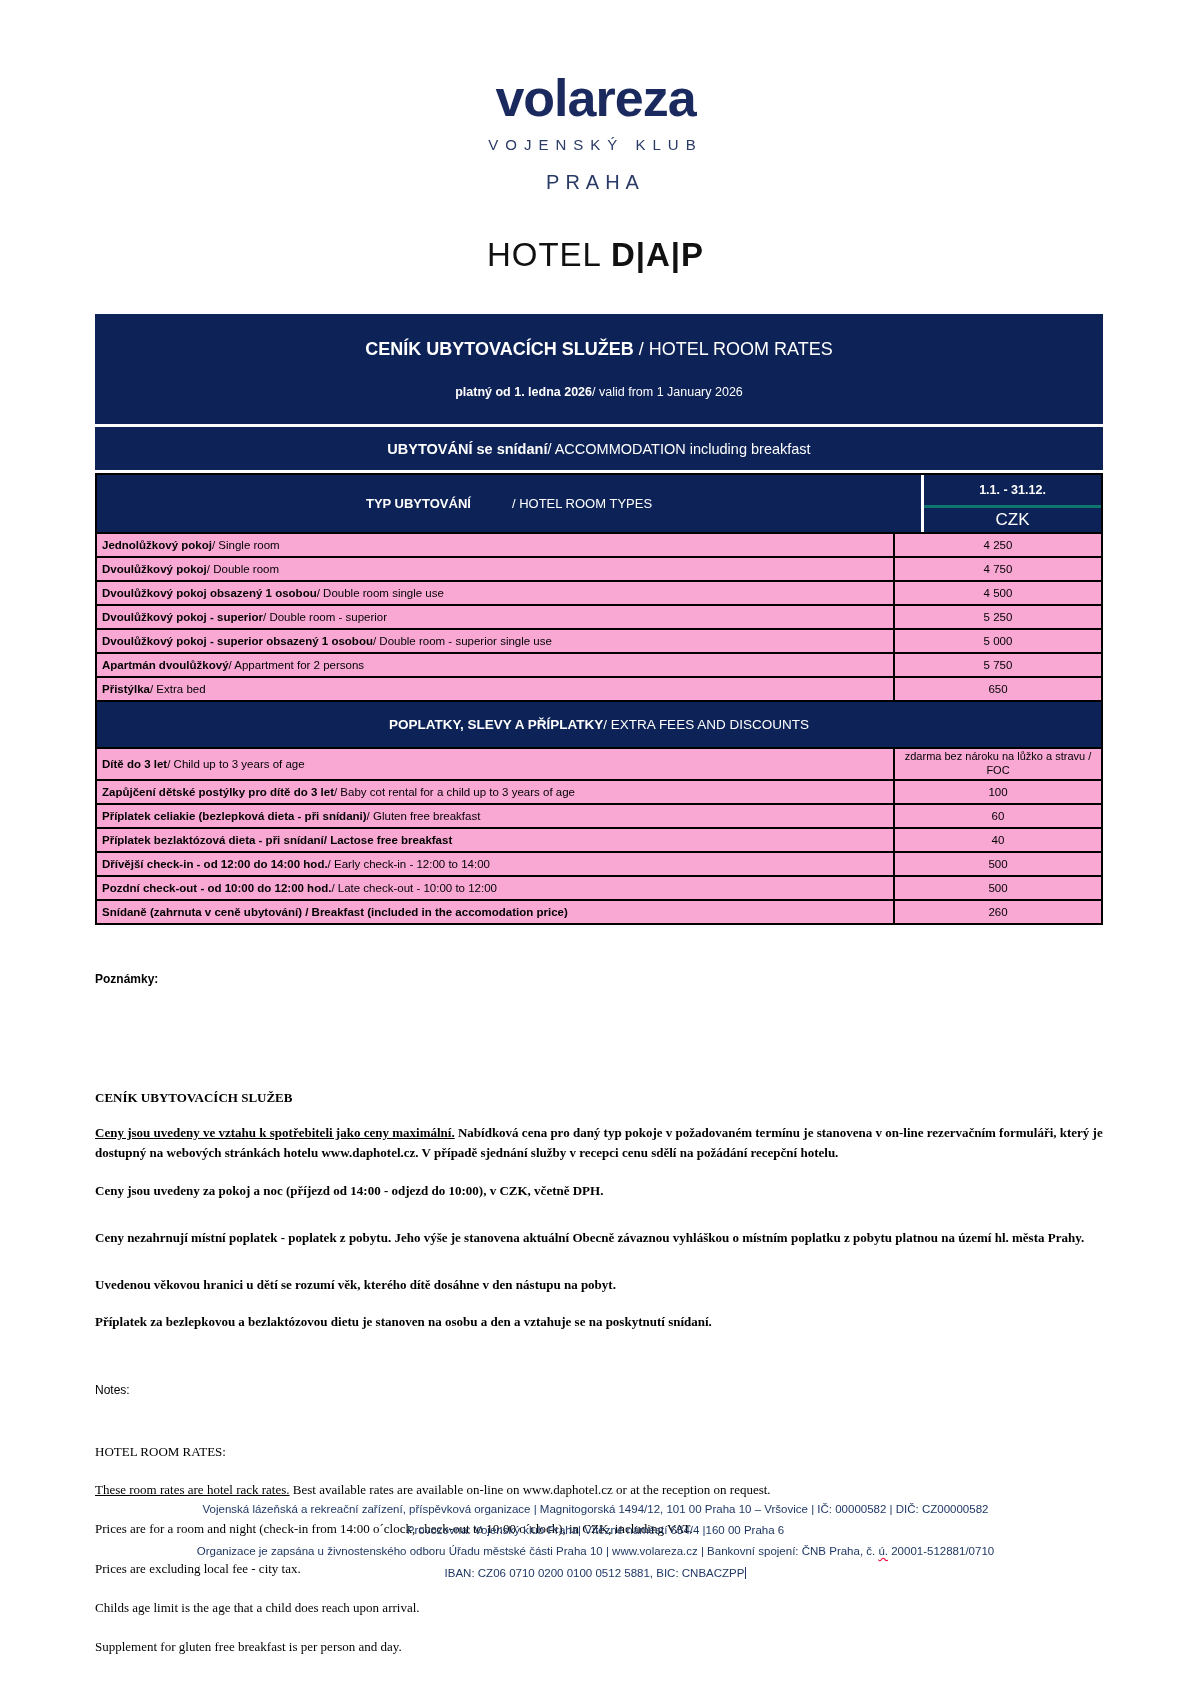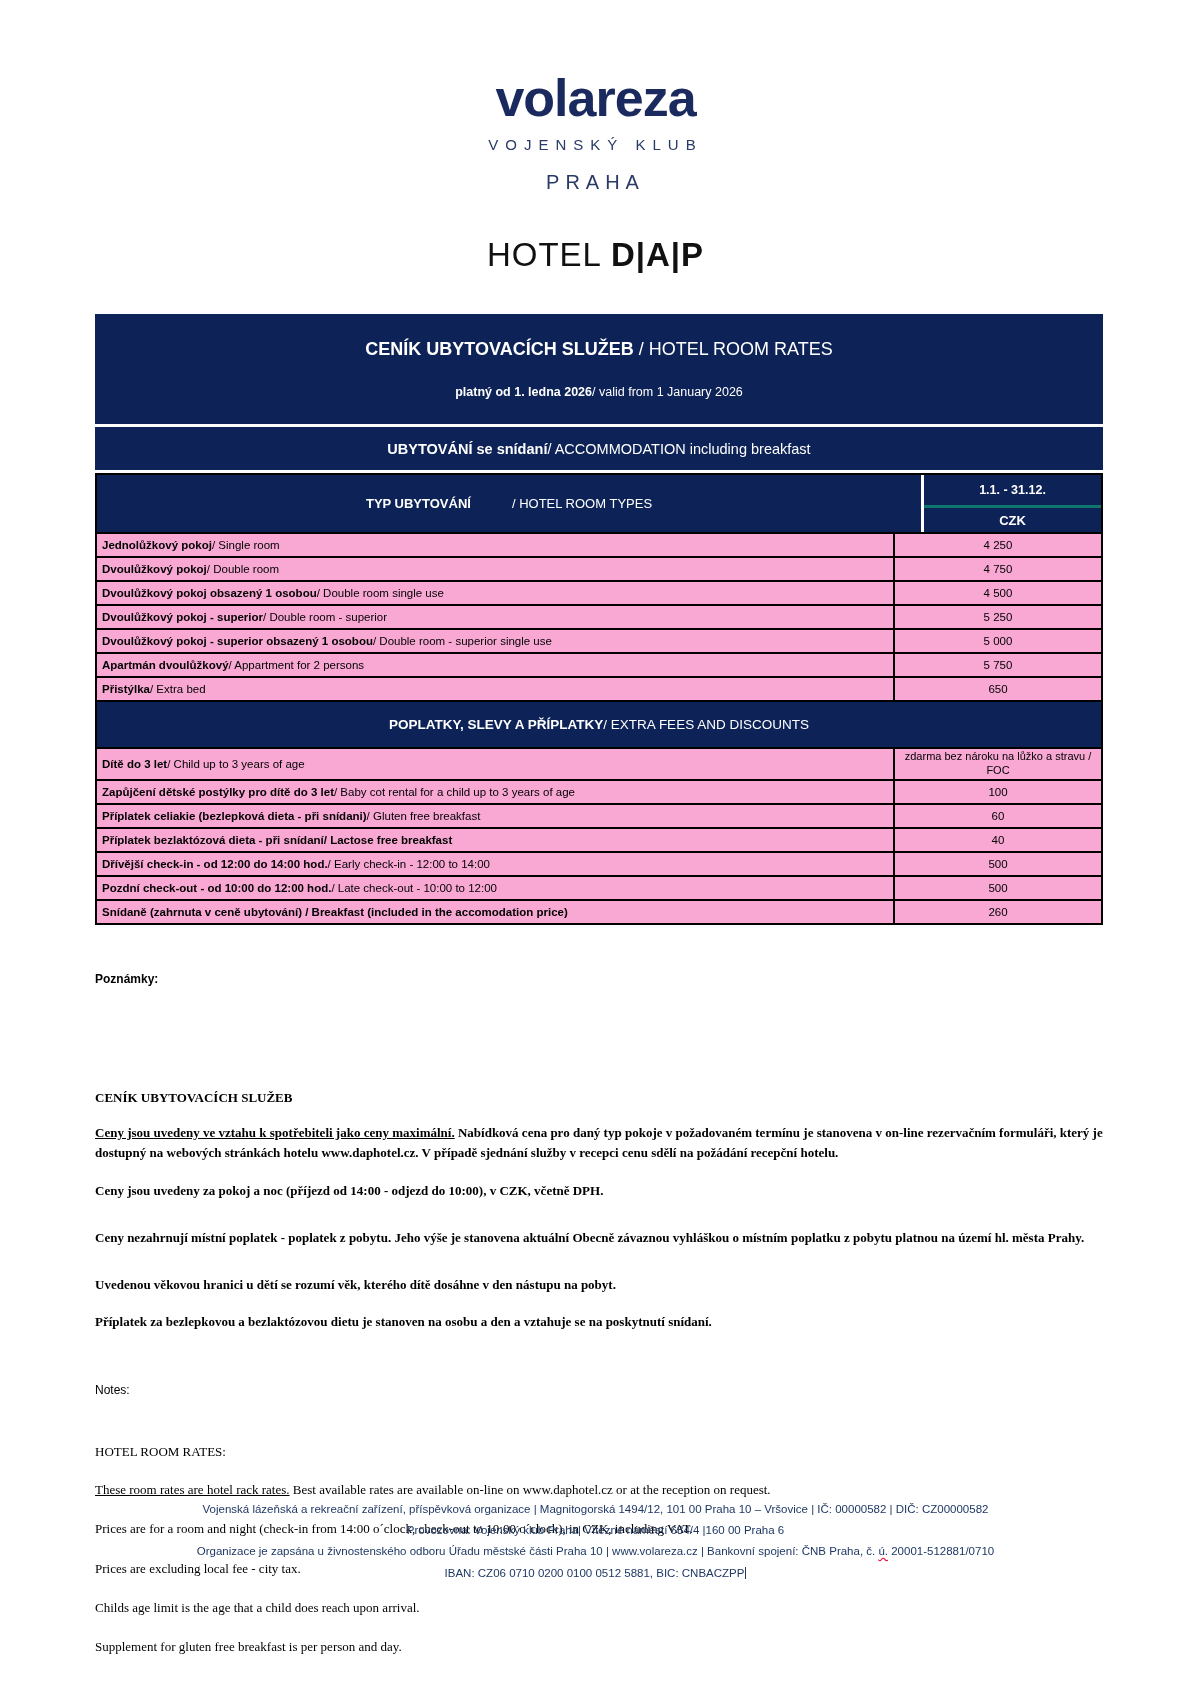--- a/index.html
+++ b/index.html
@@ -29,21 +29,21 @@
   .main-banner .t2 { font-size:12.5px; margin-top:25px; }
   .b { font-weight:bold; }
   .sub-banner { margin-top:3px; height:43px; display:flex; align-items:center; justify-content:center; font-size:14.5px; }
 
   
   .tbl { margin-top:3px; border:2px solid #000; }
   .thead { display:flex; background:#0d2256; color:#fff; }
   .thead-left { flex:1; display:flex; align-items:center; justify-content:center; font-size:13px;gap:41px; }
   .thead-right { width:180px; border-left:3px solid #fff; display:flex; flex-direction:column; }
   .thead-right .period { height:33px; display:flex; align-items:center; justify-content:center; border-bottom:3px solid #0f766e; font-size:12.5px; font-weight:bold; }
-  .thead-right .czk { height:24px; display:flex; align-items:center; justify-content:center; font-size:13px; font-weight:bold; }
+  .thead-right .czk { height:24px; display:flex; align-items:center; justify-content:center; font-size:17px; font-weight:normal; }
   .trow { display:flex; border-top:2px solid #000; background:#f9a8d4; }
   .tlabel { flex:1; display:flex; align-items:center; padding:3px 4px 3px 5px; font-size:11.5px; min-height:22px; }
   .tprice { width:208px; border-left:2px solid #000; display:flex; align-items:center; justify-content:center; font-size:11.5px; text-align:center; padding:1px 2px; }
   .fees-banner { border-top:2px solid #000; height:47px; display:flex; align-items:center; justify-content:center; font-size:13.5px; }
   .fees .trow:first-child .tprice { font-size:11px; line-height:1.25; }
 
   
   .pozn { margin-top:47px; font-size:12px; font-weight:bold; }
   .notes-cs { font-family:"Liberation Serif", serif; font-weight:bold; font-size:13px; }
   .notes-cs h3 { margin-top:104px; font-size:13px; font-weight:bold; }

